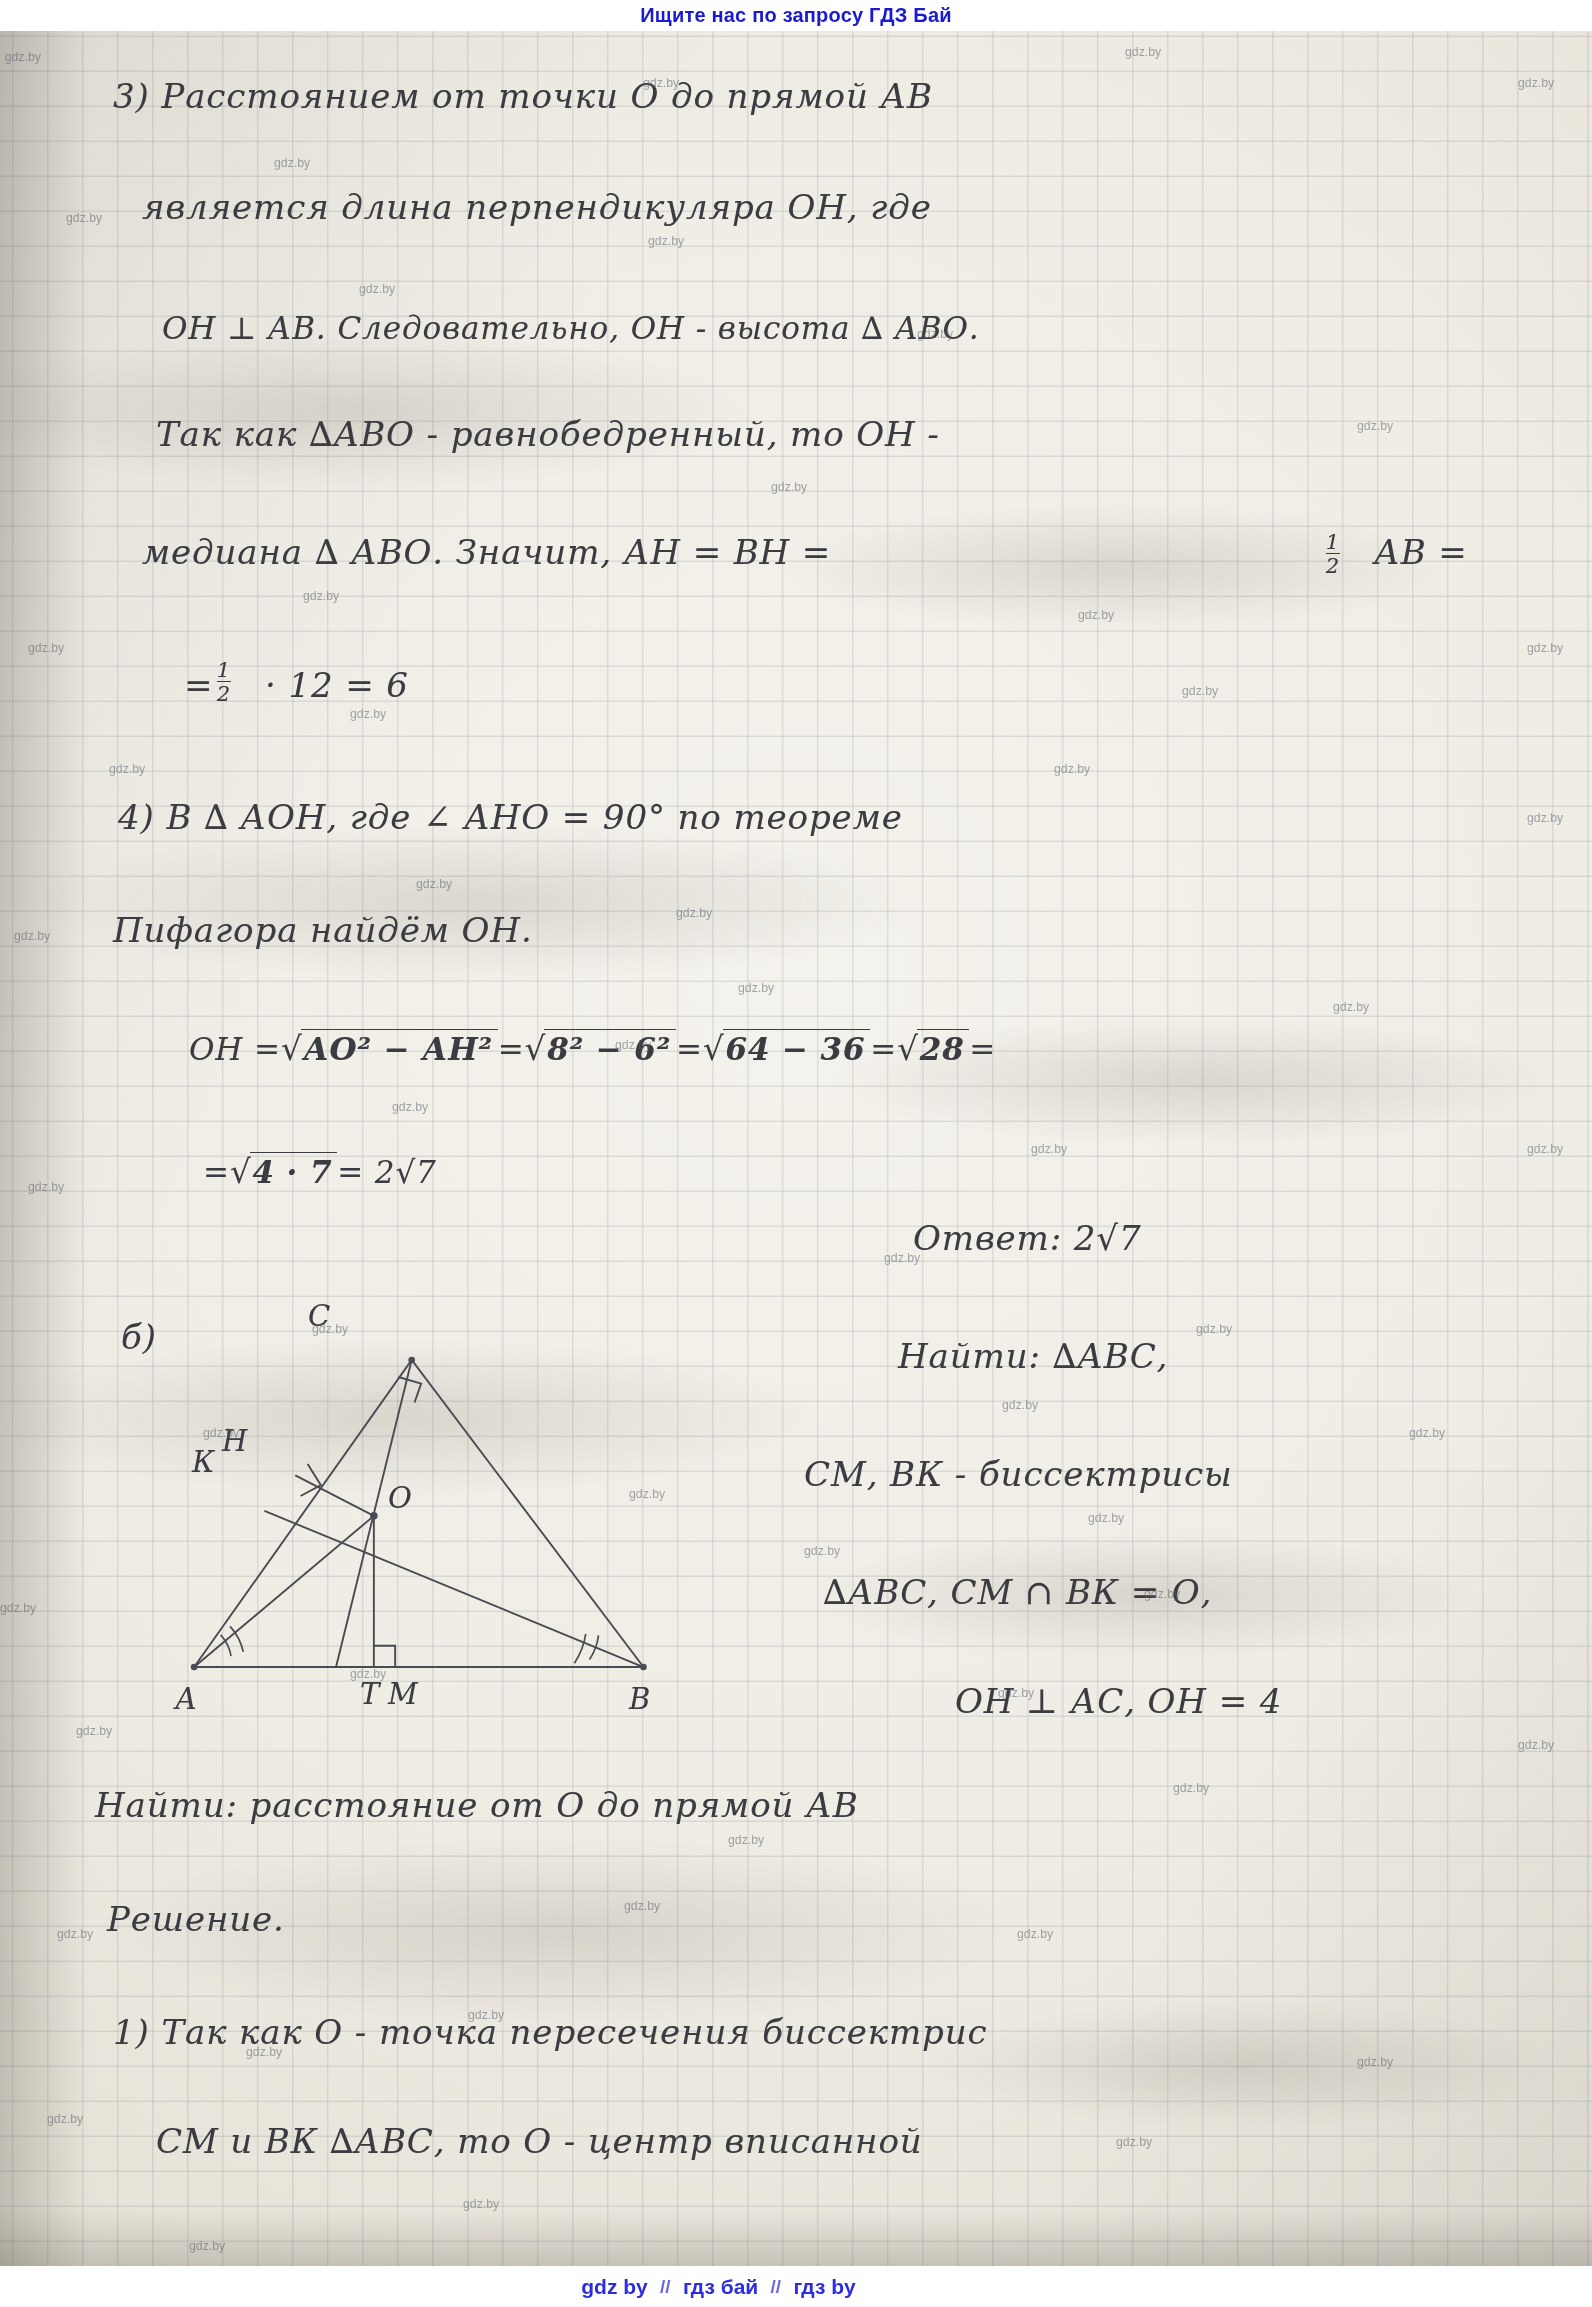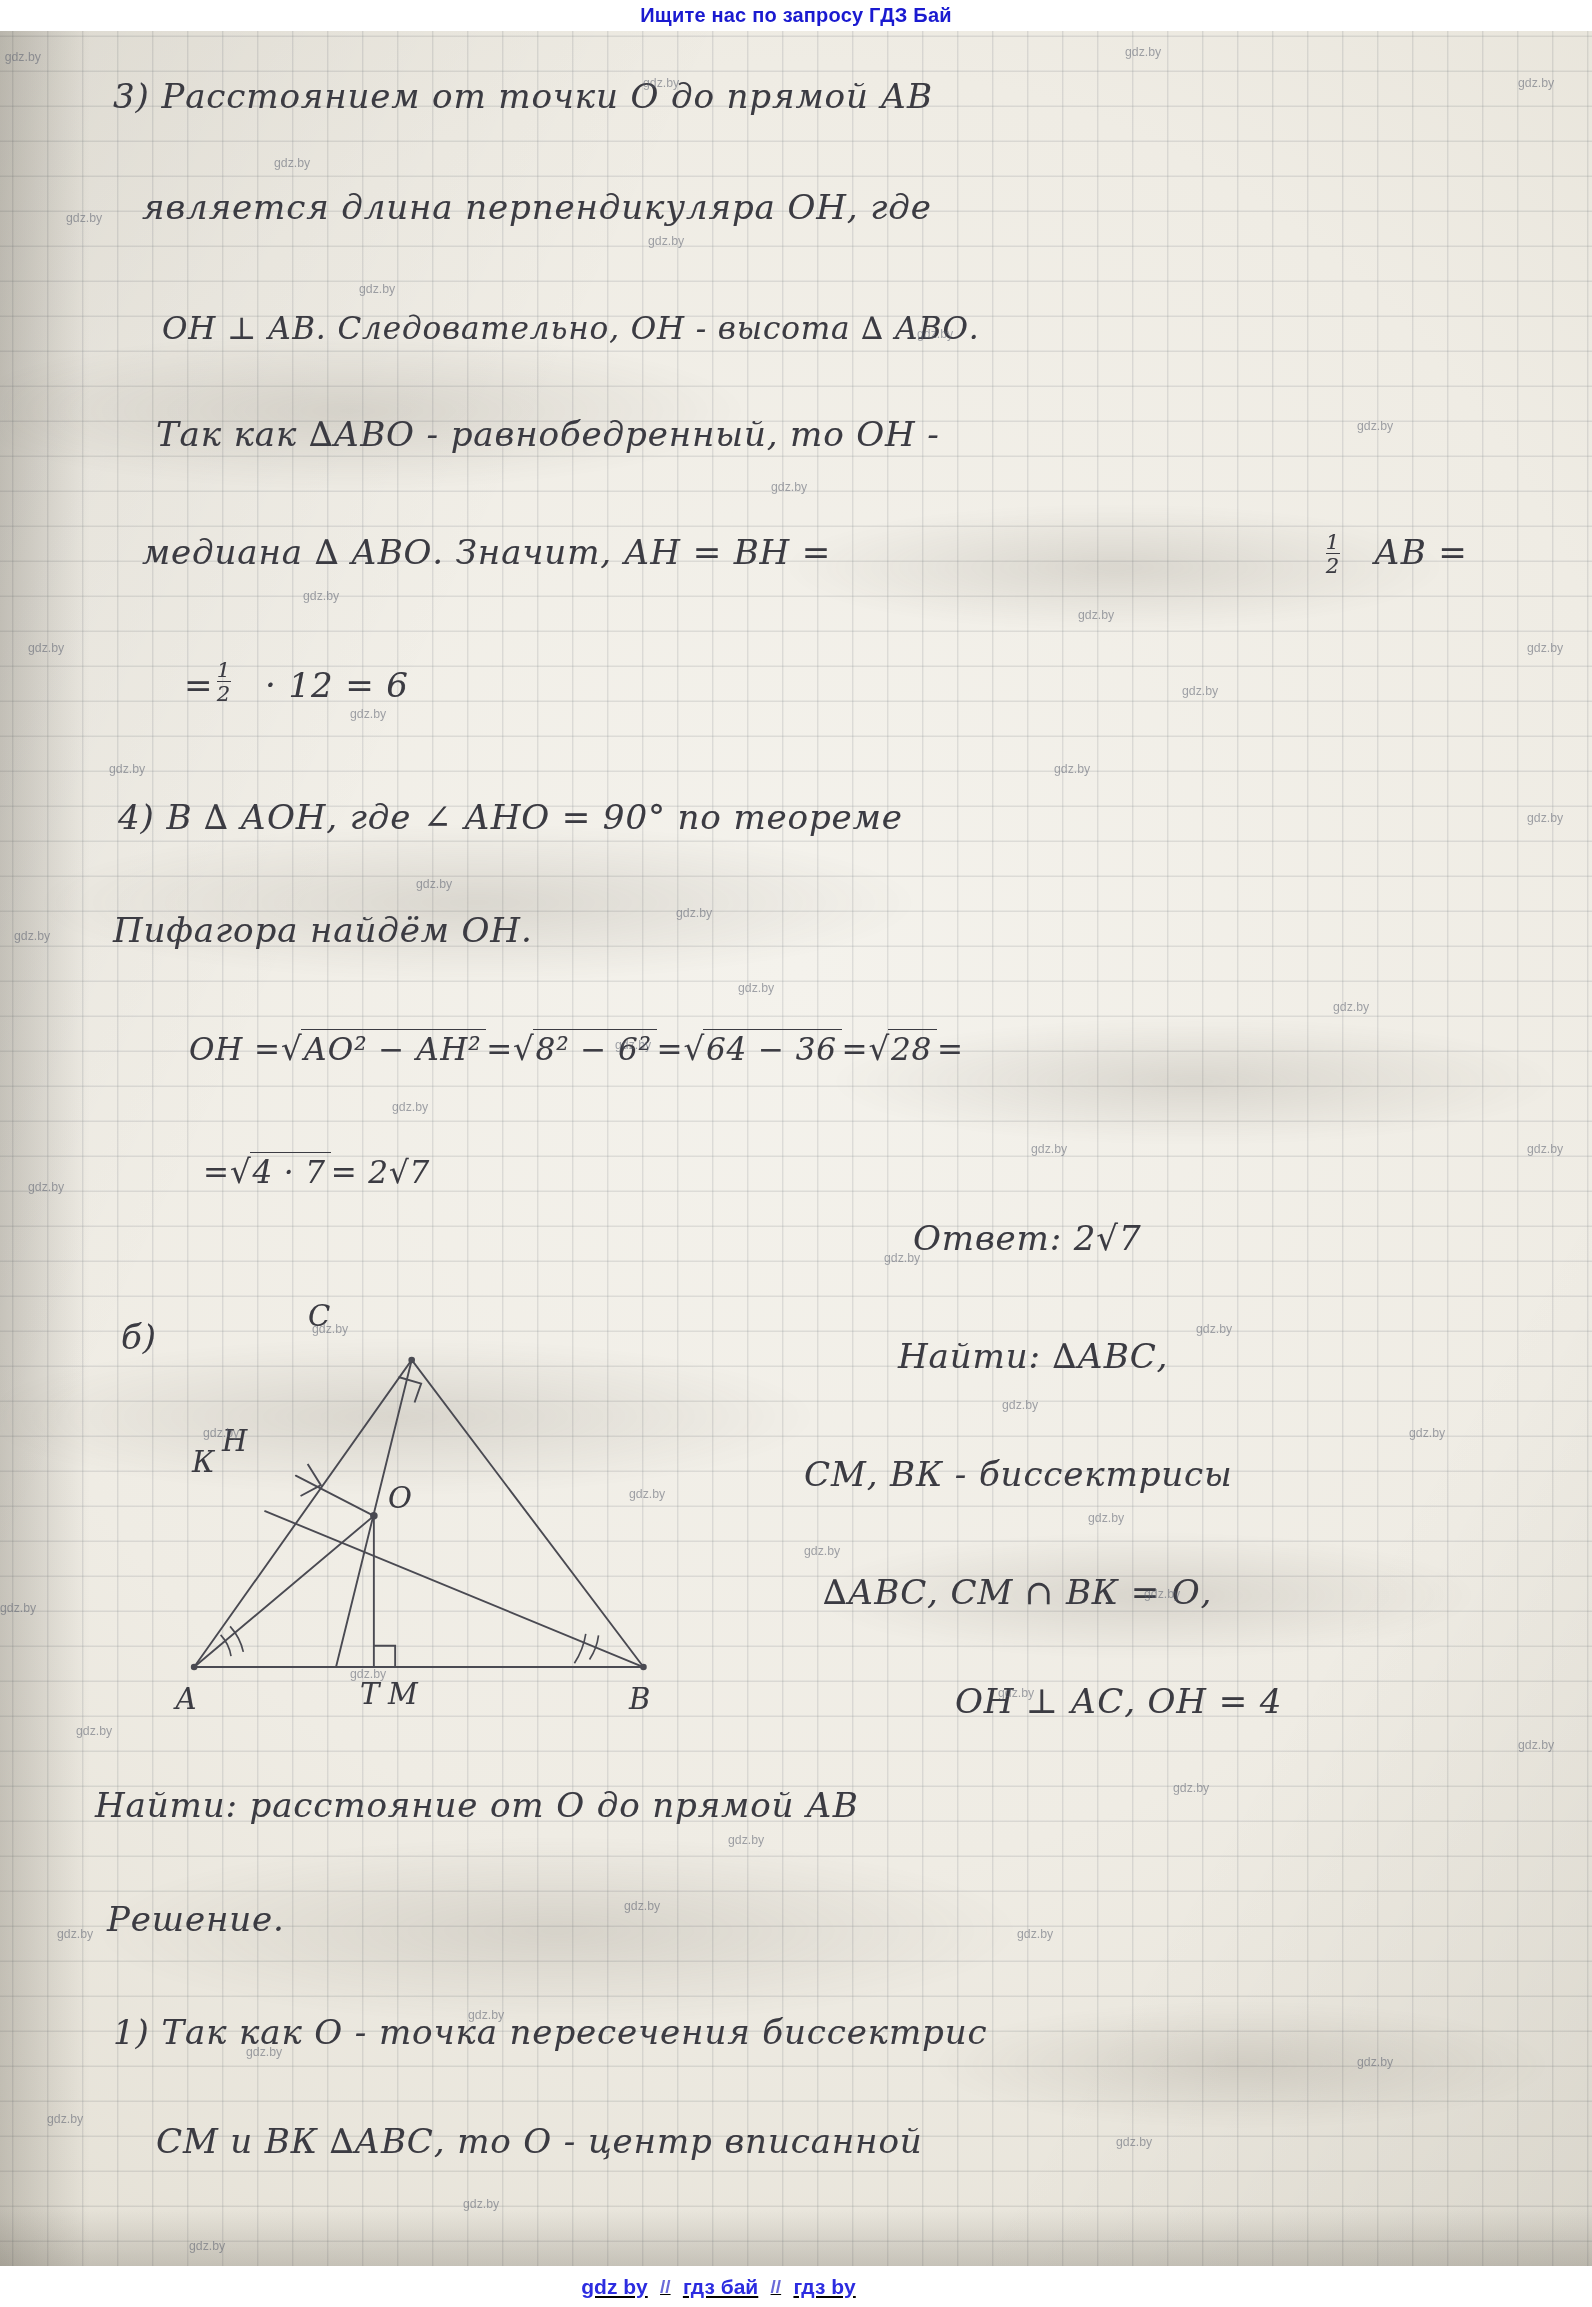--- a/index.html
+++ b/index.html
@@ -37,21 +37,20 @@
   .bottom-banner {
     position: absolute;
     bottom: 0; left: 0;
     width: 1437px;
     height: 41px;
     background: #ffffff;
     display: flex;
     align-items: center;
     justify-content: center;
     gap: 12.3px;
-    text-decoration: underline;
   }
   .bottom-banner .bt {
     font-size: 21px;
     font-weight: bold;
     color: #2c2ce0;
   }
   .bottom-banner .sep {
     font-size: 19px;
     font-weight: bold;
     color: #6a6ad8;
@@ -132,20 +131,21 @@
     position: relative;
     top: -0.9px;
   }
   .frac .den { border-top: 1.4px solid #3b3b42; padding-top: 0.9px; }
 
   .sqrt {
     display: inline-block;
     border-top: 1.4px solid #3b3b42;
     padding: 0.9px 4.7px 0 2.8px;
     margin-left: -1.9px;
+    font-weight: bold;
   }
   .radsym { font-size: 1.05em; }
 
   
   .figure {
     position: absolute;
     left: 109px;
     top: 1277px;
     width: 700px;
     height: 411px;

